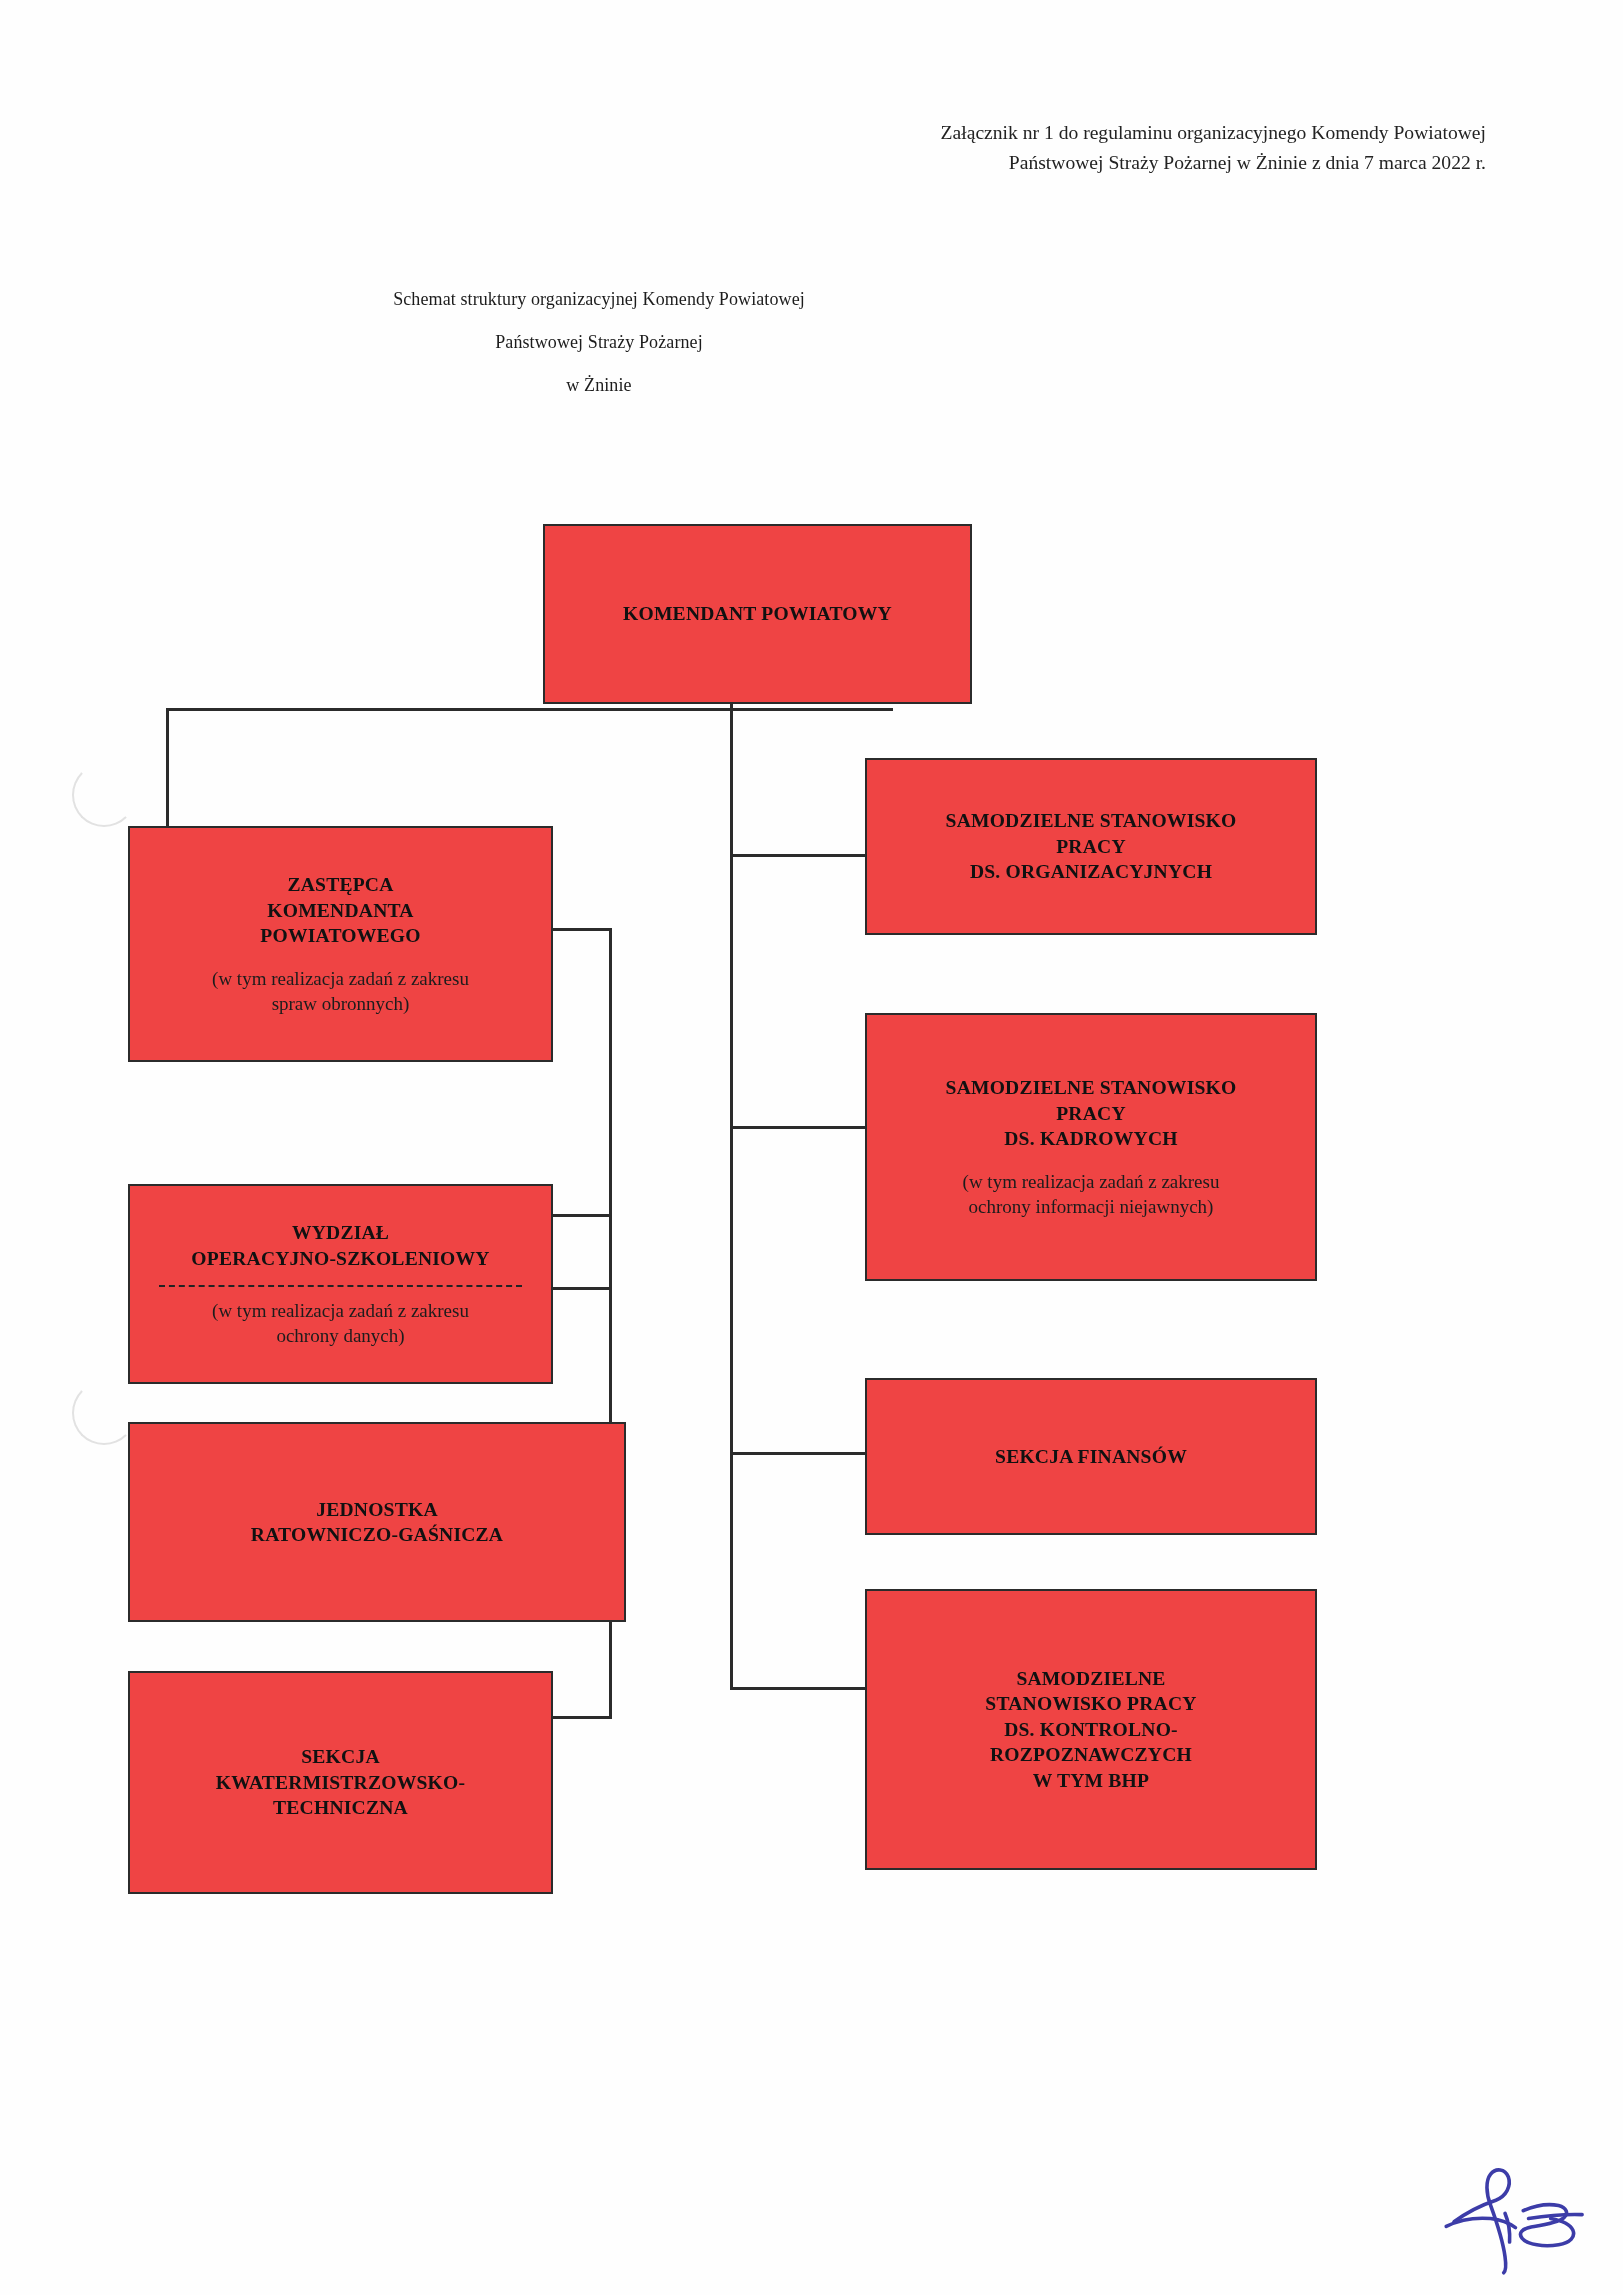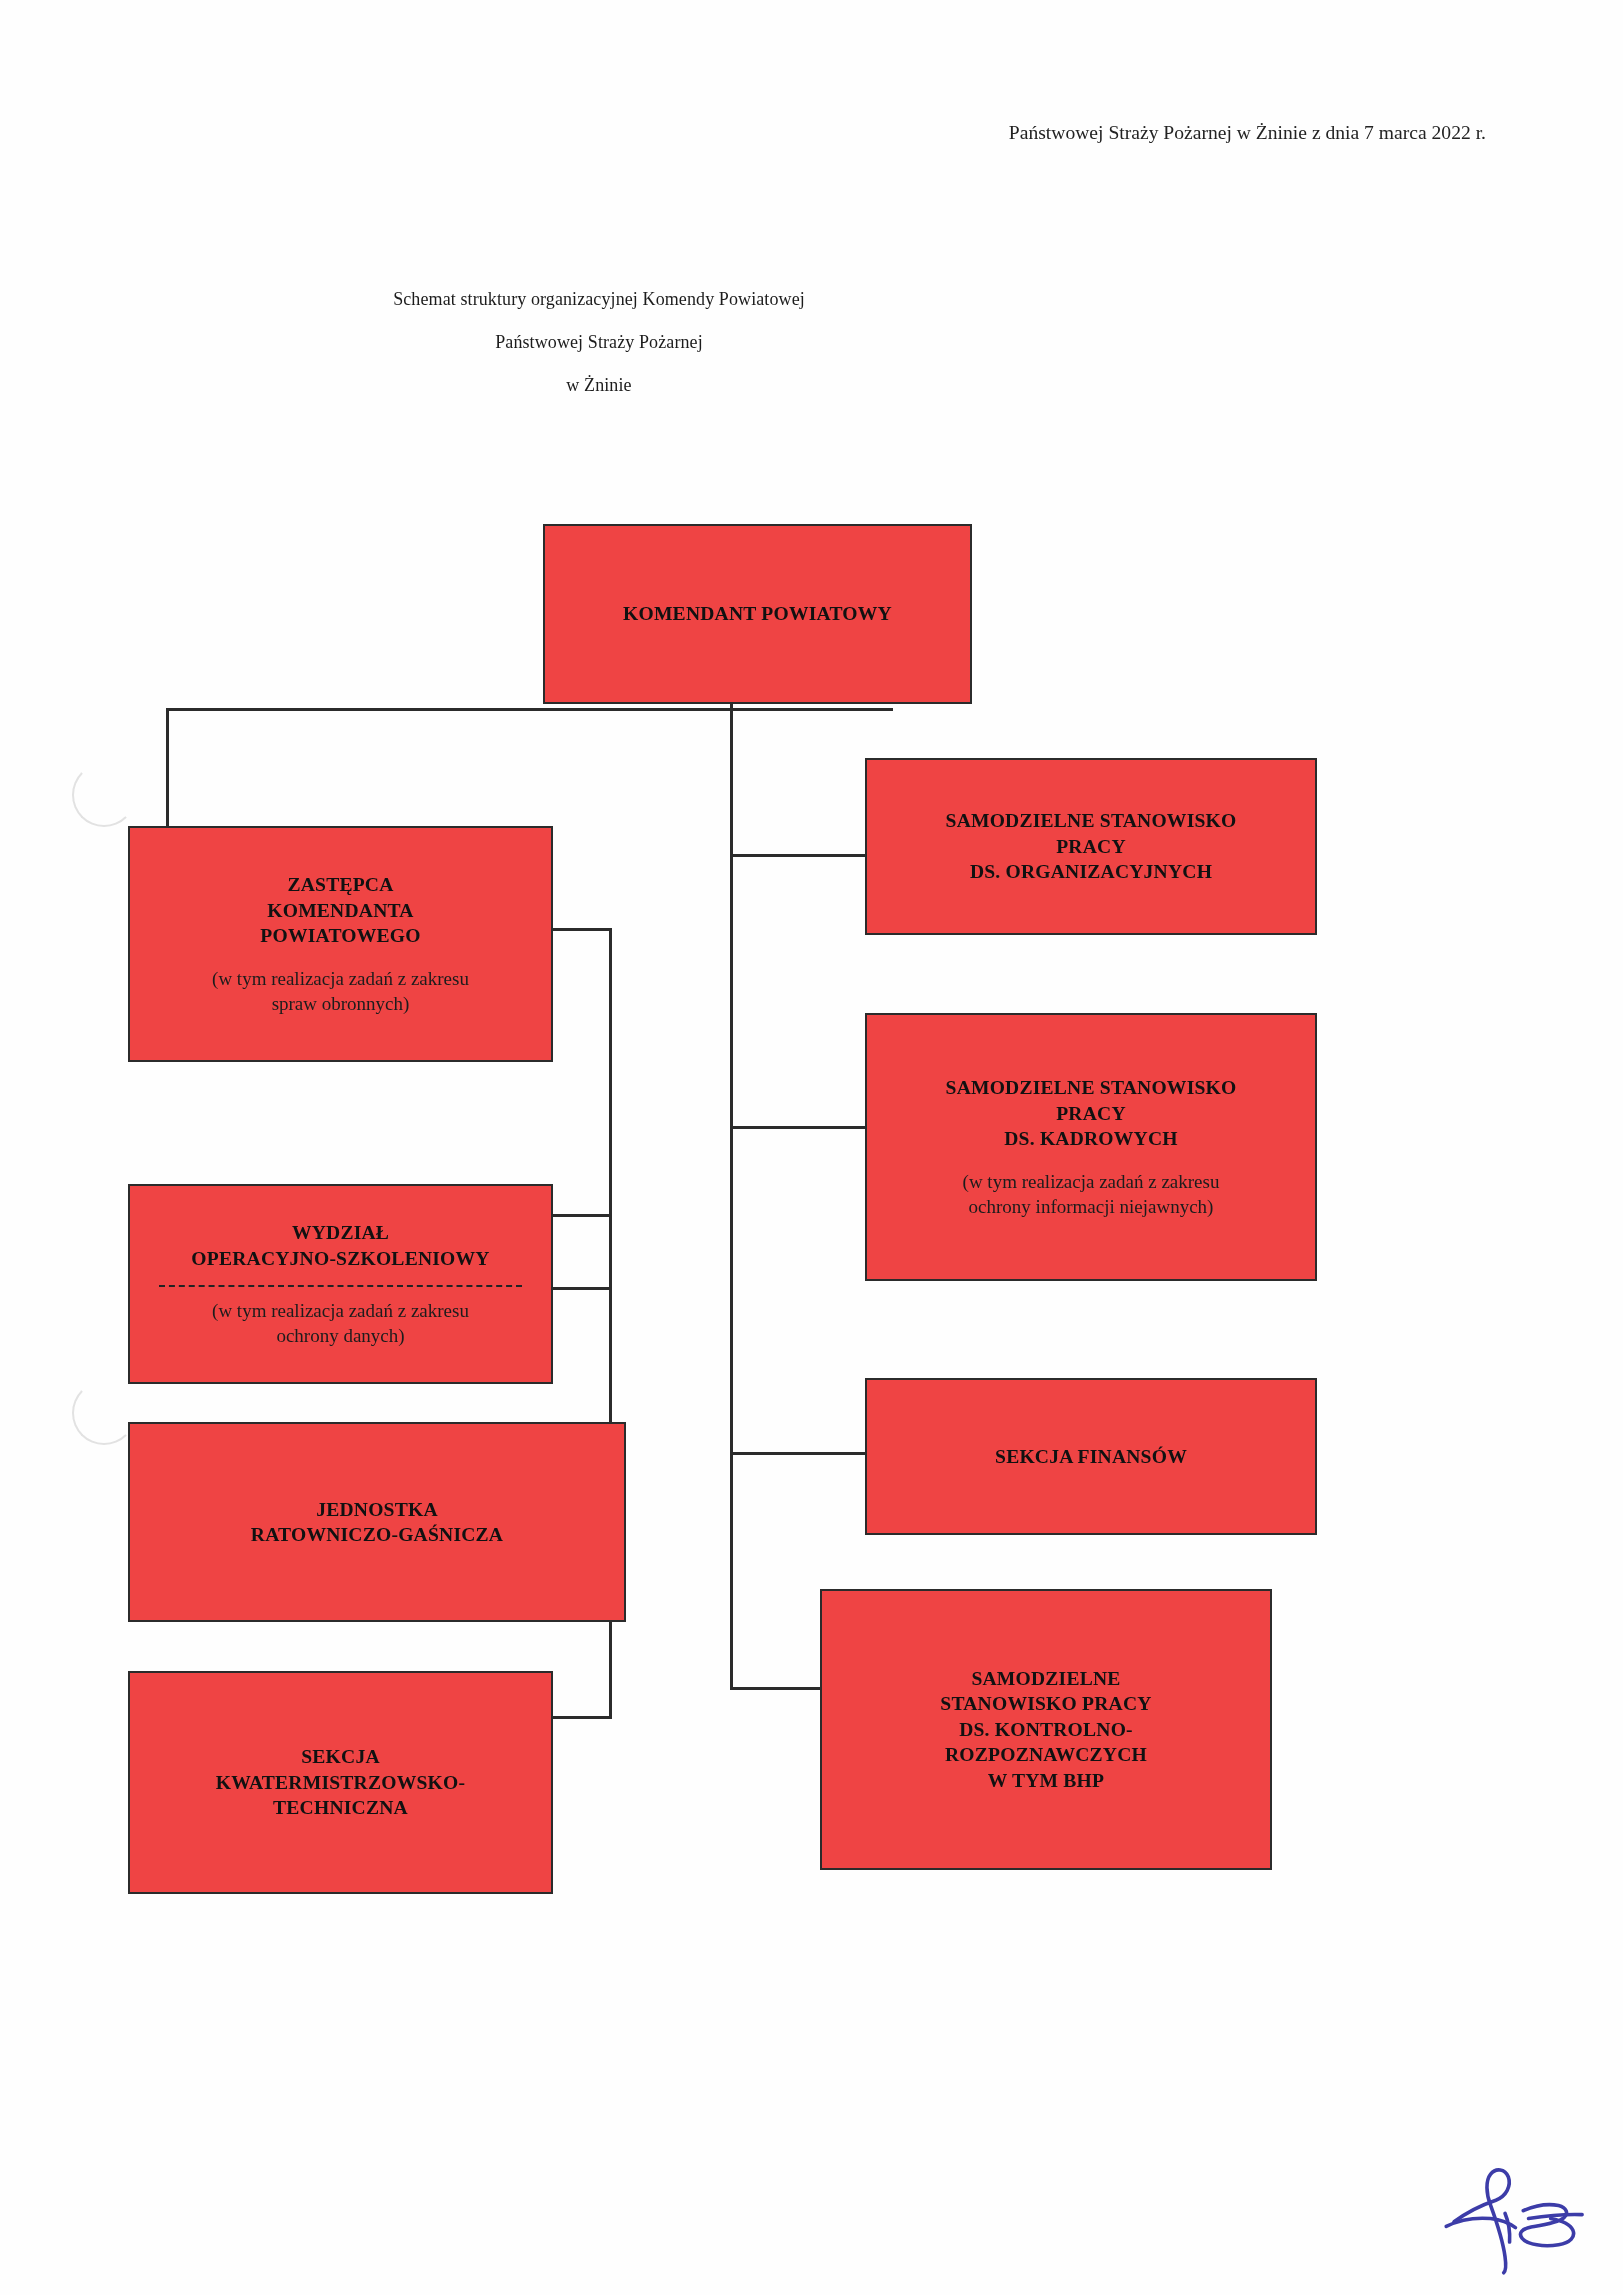--- a/index.html
+++ b/index.html
@@ -68,20 +68,21 @@
 </style>
 </head>
 <body>
 
 <div class="page">
 
   <div class="punch" style="left:72px;top:763px;"></div>
   <div class="punch" style="left:72px;top:1381px;"></div>
 
   <div id="header-note">
+    <div>Załącznik nr 1 do regulaminu organizacyjnego Komendy Powiatowej</div>
     <div>Państwowej Straży Pożarnej w Żninie z dnia 7 marca 2022 r.</div>
   </div>
 
   <div id="doc-title">
     <div>Schemat struktury organizacyjnej Komendy Powiatowej</div>
     <div>Państwowej Straży Pożarnej</div>
     <div>w Żninie</div>
   </div>
 
   <div class="ln lnv" style="left:730px;top:702px;height:9.2px;"></div>
@@ -134,21 +135,21 @@
 
   <div class="node" style="left:865px;top:1013px;width:452px;height:268px;">
     <div class="ttl">SAMODZIELNE STANOWISKO<br>PRACY<br>DS. KADROWYCH</div>
     <div class="note">(w tym realizacja zadań z zakresu<br>ochrony informacji niejawnych)</div>
   </div>
 
   <div class="node" style="left:865px;top:1378px;width:452px;height:157px;">
     <div class="ttl">SEKCJA FINANSÓW</div>
   </div>
 
-  <div class="node" style="left:820px;top:1589px;width:452px;height:281px;">
+  <div class="node" style="left:865px;top:1589px;width:452px;height:281px;">
     <div class="ttl">SAMODZIELNE<br>STANOWISKO PRACY<br>DS. KONTROLNO-<br>ROZPOZNAWCZYCH<br>W TYM BHP</div>
   </div>
 
   <svg id="signature" viewBox="0 0 300 220" xmlns="http://www.w3.org/2000/svg">
     <g fill="none" stroke="#3c3ca8" stroke-width="5.5" stroke-linecap="round" stroke-linejoin="round">
       <path d="M72 125 C 95 108, 118 98, 136 92 C 152 86, 160 70, 155 56
                C 150 44, 136 42, 128 52 C 120 62, 121 82, 128 100
                C 136 122, 146 150, 150 178 C 152 192, 151 200, 148 203"></path>
       <path d="M60 132 C 80 122, 104 118, 128 120 C 146 122, 158 128, 166 134"></path>
       <path d="M150 112 C 155 124, 158 140, 157 156"></path>

